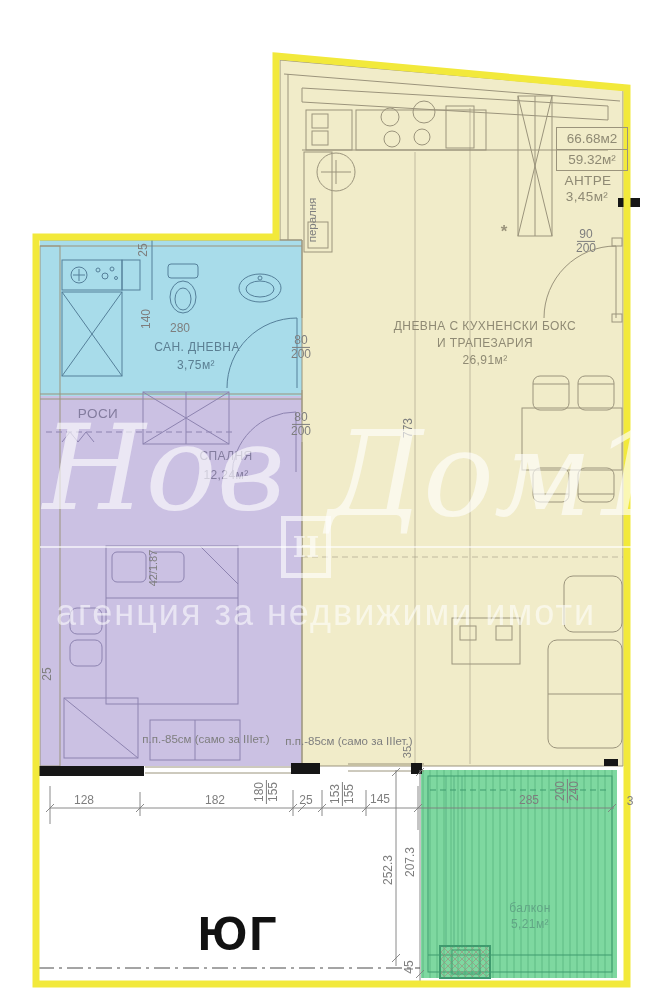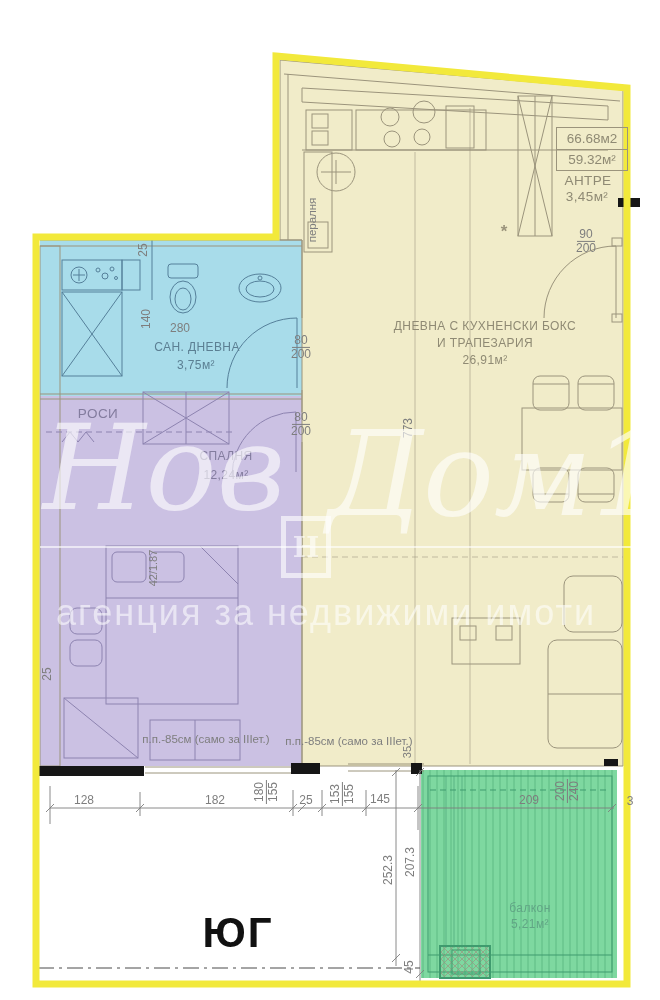--- a/index.html
+++ b/index.html
@@ -44,21 +44,21 @@
   .dim-sm{font-size:11px;}
   .star{font-size:17px;font-weight:bold;color:var(--c-line-living);}
   .frac{display:flex;flex-direction:column;align-items:center;}
   .frac .num{border-bottom:1px solid currentColor;padding:0 2px;}
   .frac .den{padding:0 2px;}
 
   .banner{position:absolute;left:322px;top:681px;transform:translate(-50%,-50%);
     color:var(--c-banner);font-size:37px;font-weight:bold;letter-spacing:1px;white-space:nowrap;
     text-shadow:0 1px 5px rgba(90,90,90,.55);}
   .yug{position:absolute;left:238px;top:933px;transform:translate(-50%,-50%);
-    color:#111;font-size:42px;font-weight:bold;letter-spacing:2px;}
+    color:#111;font-size:48px;font-weight:bold;letter-spacing:2px;}
 
   .wm{color:var(--c-watermark);}
   .wm-word{position:absolute;transform:translate(-50%,-50%);
     font-family:"DejaVu Serif",serif;font-style:italic;font-size:118px;white-space:nowrap;}
   .wm-logo{position:absolute;left:306px;top:547px;transform:translate(-50%,-50%);
     width:40px;height:52px;border:5px solid var(--c-watermark);
     display:flex;align-items:center;justify-content:center;
     font-family:"DejaVu Serif",serif;font-weight:bold;font-size:28px;}
   .wm-line{position:absolute;left:40px;top:546px;width:612px;height:2px;background:var(--c-watermark);}
   .wm-tagline{position:absolute;left:326px;top:613px;transform:translate(-50%,-50%);
@@ -258,21 +258,21 @@
       <div class="ann dim frac" style="left: 266px; top: 792px; transform: translate(-50%, -50%) rotate(-90deg);">
         <span class="num">180</span>
         <span class="den">155</span>
       </div>
       <div class="ann dim" style="left: 306px; top: 800px; transform: translate(-50%, -50%) rotate(0deg);">25</div>
       <div class="ann dim frac" style="left: 342px; top: 794px; transform: translate(-50%, -50%) rotate(-90deg);">
         <span class="num">153</span>
         <span class="den">155</span>
       </div>
       <div class="ann dim" style="left: 380px; top: 799px; transform: translate(-50%, -50%) rotate(0deg);">145</div>
-      <div class="ann dim" style="left: 529px; top: 800px; transform: translate(-50%, -50%) rotate(0deg);">209</div>
+      <div class="ann dim" style="left: 529px; top: 800px; transform: translate(-50%, -50%) rotate(0deg);">285</div>
       <div class="ann dim frac" style="left: 567px; top: 791px; transform: translate(-50%, -50%) rotate(-90deg);">
         <span class="num">200</span>
         <span class="den">240</span>
       </div>
       <div class="ann dim" style="left: 630px; top: 801px; transform: translate(-50%, -50%) rotate(0deg);">3</div>
       <div class="ann dim" style="left: 388px; top: 870px; transform: translate(-50%, -50%) rotate(-90deg);">252.3</div>
       <div class="ann dim" style="left: 410px; top: 862px; transform: translate(-50%, -50%) rotate(-90deg);">207.3</div>
       <div class="ann dim" style="left: 409px; top: 967px; transform: translate(-50%, -50%) rotate(-90deg);">45</div>
     </div>
 

